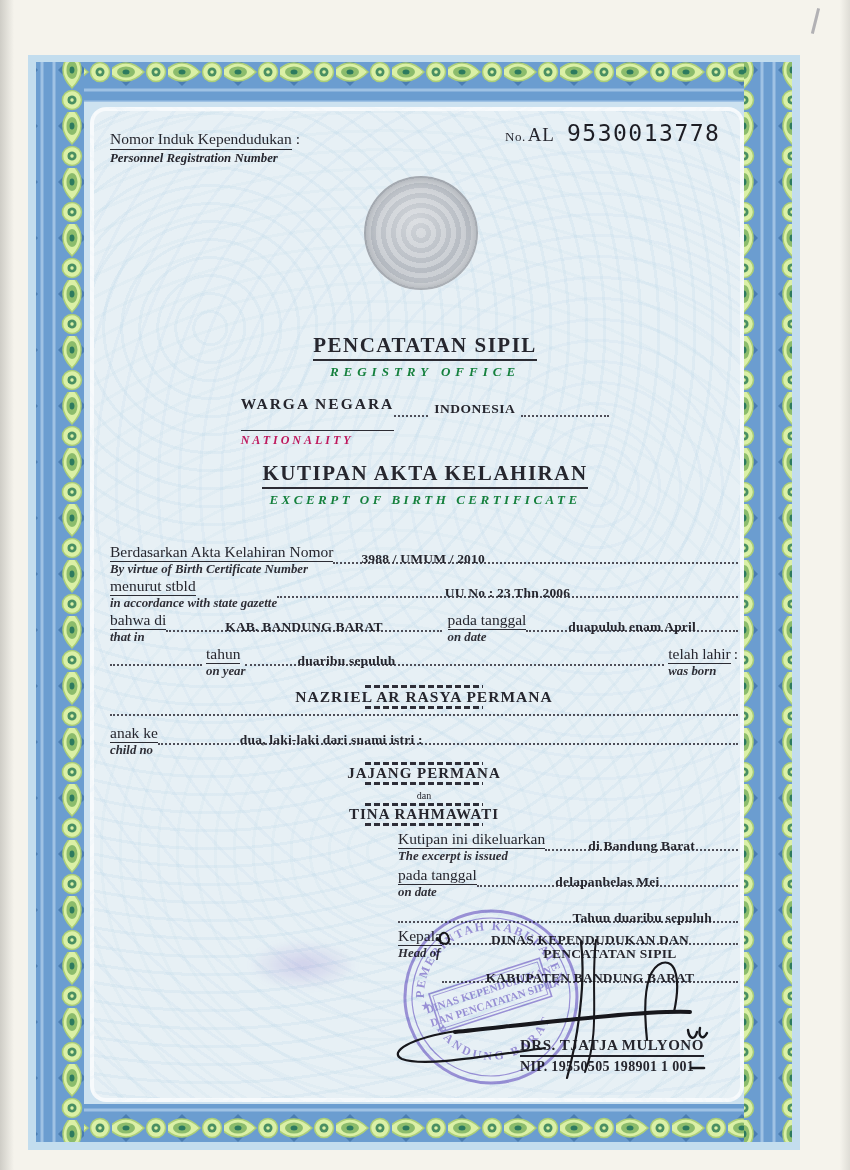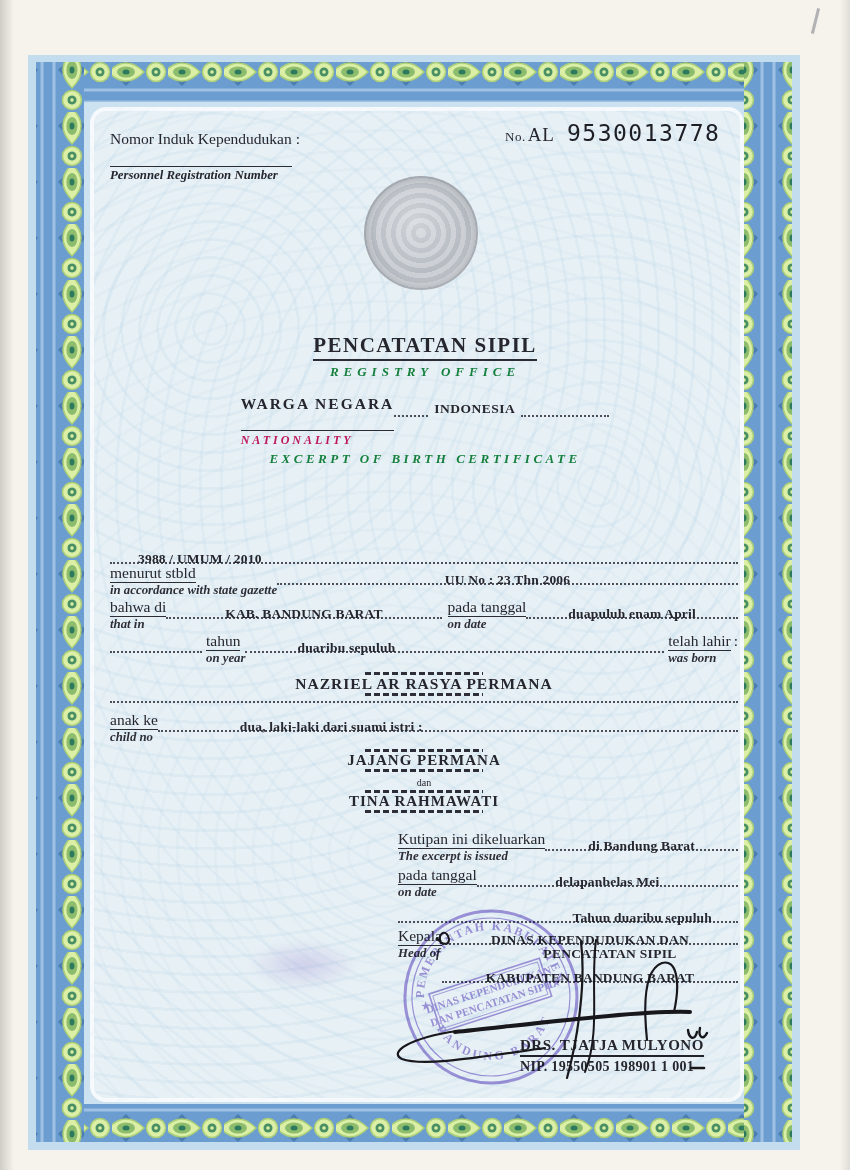--- a/index.html
+++ b/index.html
@@ -15,21 +15,21 @@
   .panel{position:absolute;left:90px;top:107px;width:654px;height:995px;z-index:2;
          background-color:#e7f0f5;border-radius:16px;border:4px solid rgba(255,255,255,.65);
          box-sizing:border-box;
          background-image:
            repeating-radial-gradient(circle at 18% 22%, rgba(255,255,255,0) 0 15px, rgba(182,212,231,.20) 15px 18px),
            repeating-radial-gradient(circle at 78% 38%, rgba(255,255,255,0) 0 18px, rgba(182,212,231,.16) 18px 21px),
            repeating-radial-gradient(circle at 45% 75%, rgba(255,255,255,0) 0 16px, rgba(190,216,233,.14) 16px 19px);}
 
   
   .nik{position:absolute;left:110px;top:130px;z-index:4;}
-  .nik .id{font-size:15.5px;border-bottom:1.5px solid #2c2c34;display:inline-block;padding-bottom:18px;}
+  .nik .id{font-size:15.5px;border-bottom:1.5px solid #2c2c34;display:inline-block;padding-bottom:1px;}
   .nik .colon{font-size:15.5px;margin-left:4px;}
   .nik .en{font-size:12.8px;font-style:italic;font-weight:bold;margin-top:1px;}
 
   .serial{position:absolute;left:505px;top:120px;z-index:4;display:flex;align-items:baseline;justify-content:flex-end;}
   .serial .no{font-size:13px;letter-spacing:.5px;}
   .serial .pre{font-size:19px;margin-left:2px;letter-spacing:1px;}
   .serial .num{font-family:"DejaVu Sans Mono",monospace;font-size:23px;margin-left:12px;letter-spacing:1.5px;color:#1d1d24;}
 
   .holo{position:absolute;left:364px;top:176px;width:114px;height:114px;border-radius:50%;z-index:3;
         background:
@@ -144,26 +144,31 @@
     <div class="t-sub">REGISTRY OFFICE</div>
     <div class="natrow">
       <div class="natlbl">
         <div class="id">WARGA NEGARA</div>
         <div class="en">NATIONALITY</div>
       </div>
       <div class="natleader" style="width:34px"></div>
       <div class="natval">INDONESIA</div>
       <div class="natleader" style="width:88px"></div>
     </div>
+    <div class="doc-ttl"><span class="t-main">KUTIPAN AKTA KELAHIRAN</span></div>
     <div class="t-sub" style="letter-spacing:3.5px">EXCERPT OF BIRTH CERTIFICATE</div>
   </div>
 
   <div class="bodyrows">
 
     <div class="fieldrow">
+      <div class="lblblk">
+        <span class="id">Berdasarkan Akta Kelahiran Nomor</span>
+        <div class="en">By virtue of Birth Certificate Number</div>
+      </div>
       <div class="leader start" style="padding-left:28px">
         <span class="val">3988 / UMUM / 2010</span>
       </div>
     </div>
 
     <div class="fieldrow">
       <div class="lblblk">
         <span class="id">menurut stbld</span>
         <div class="en">in accordance with state gazette</div>
       </div>

